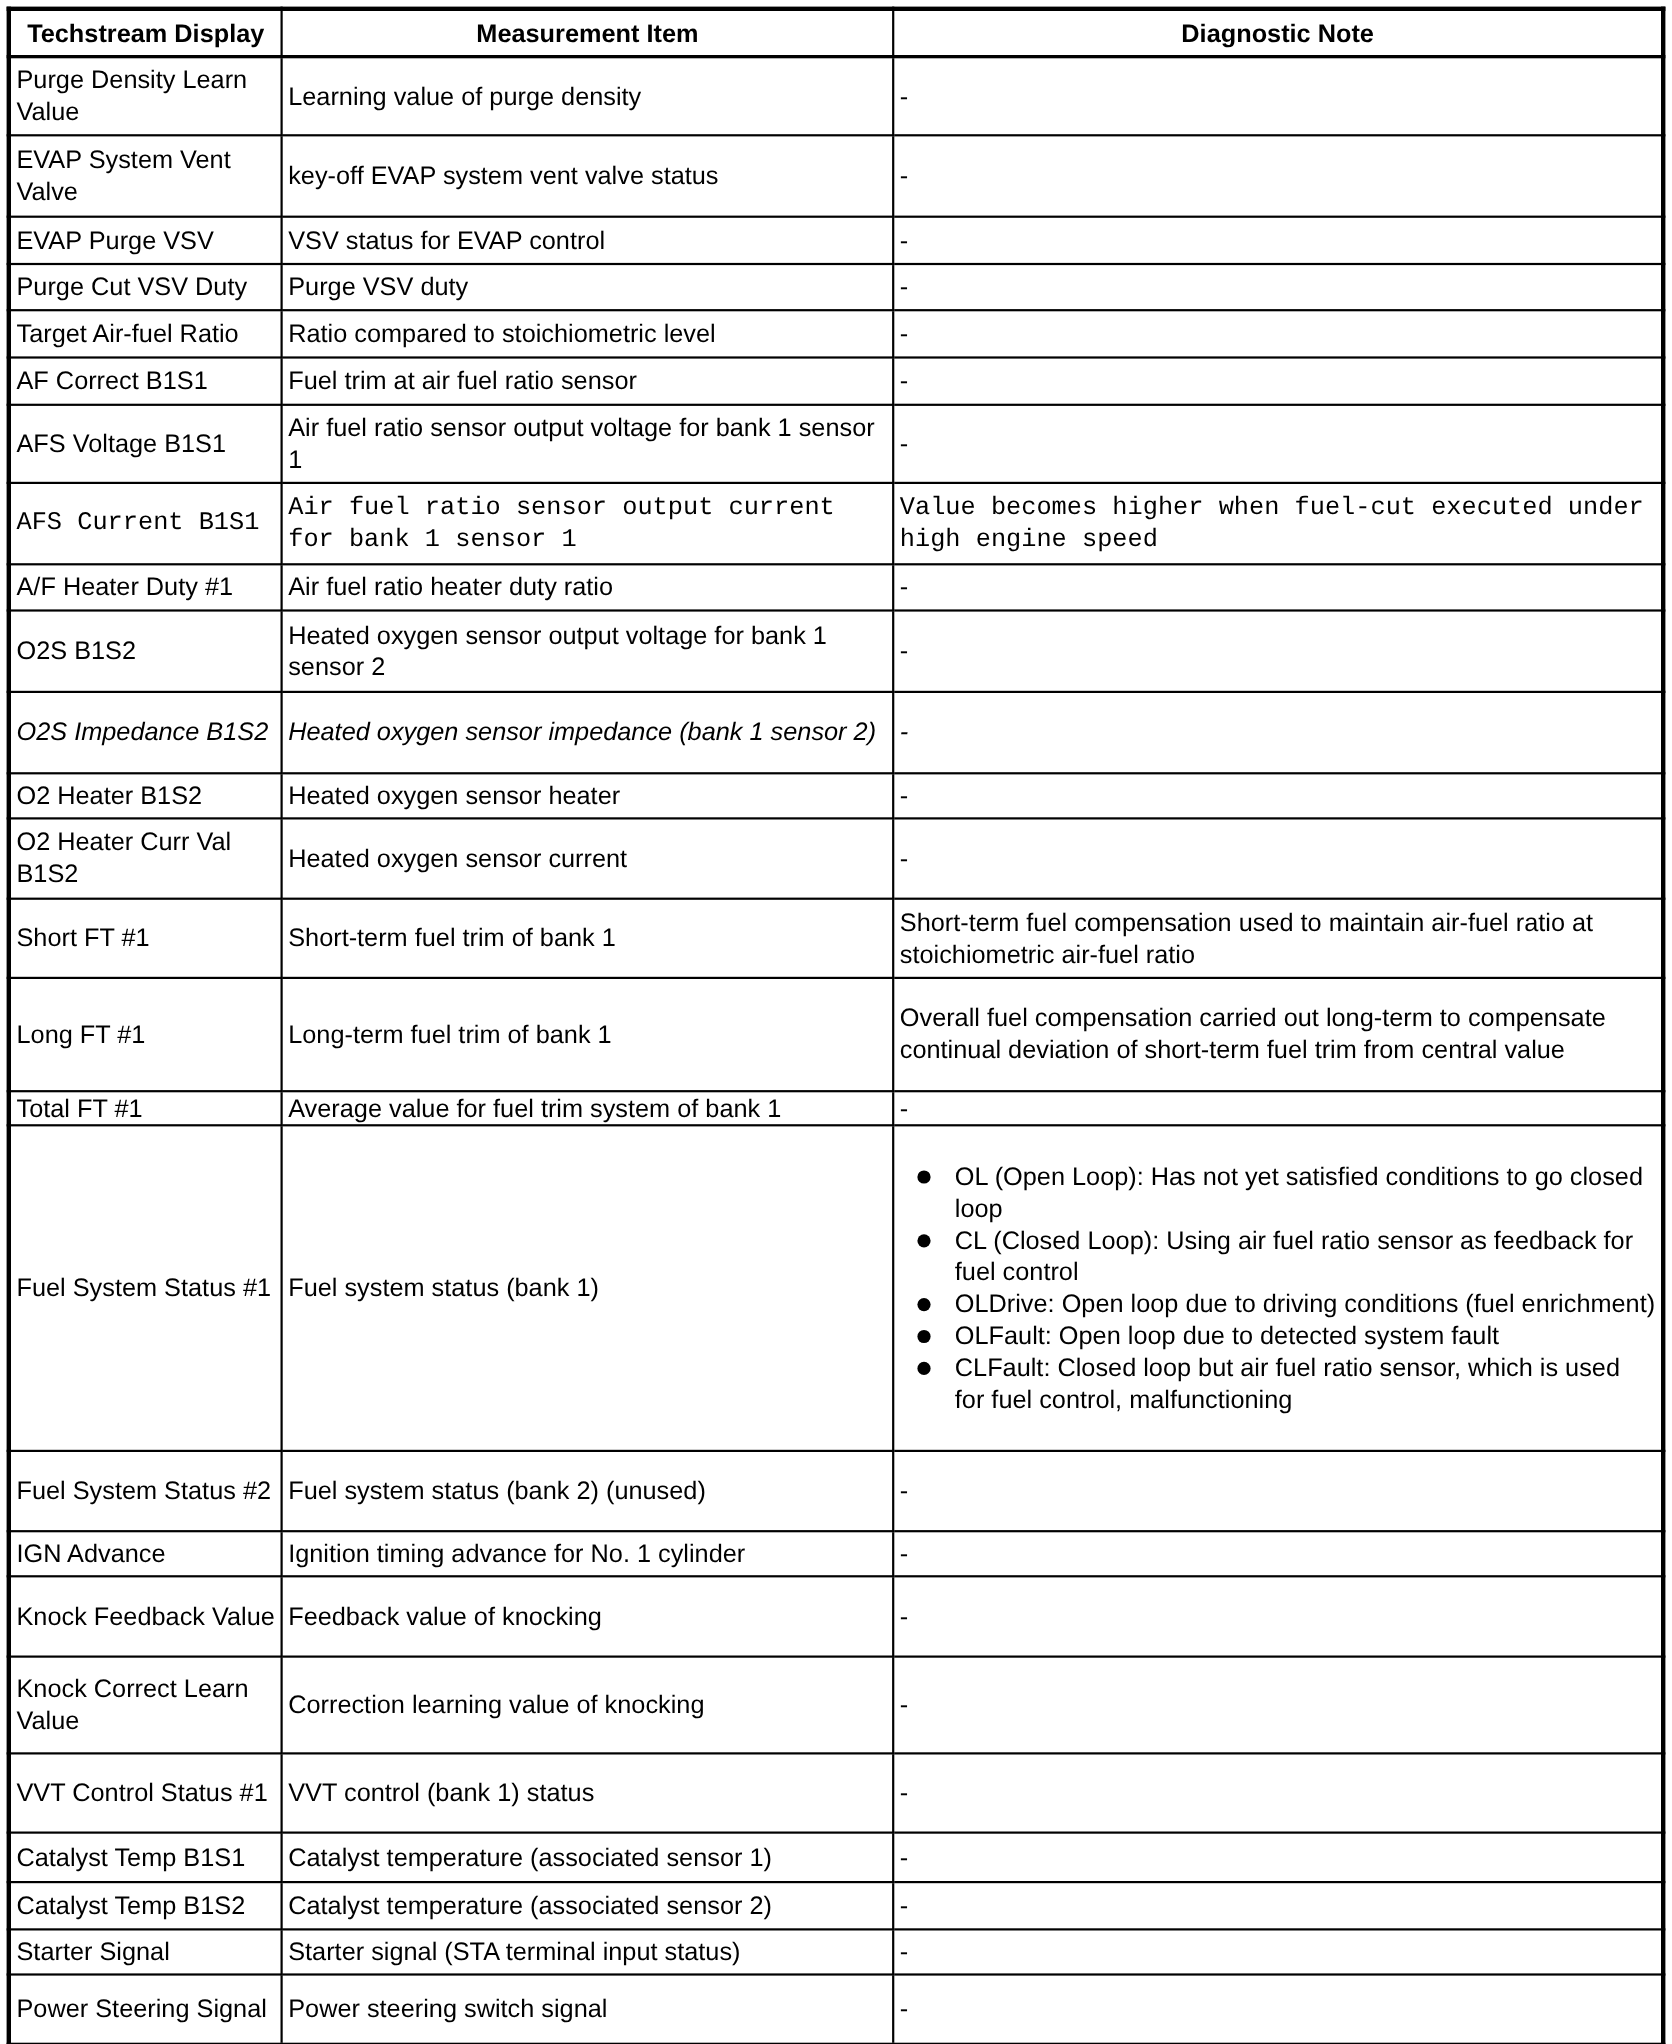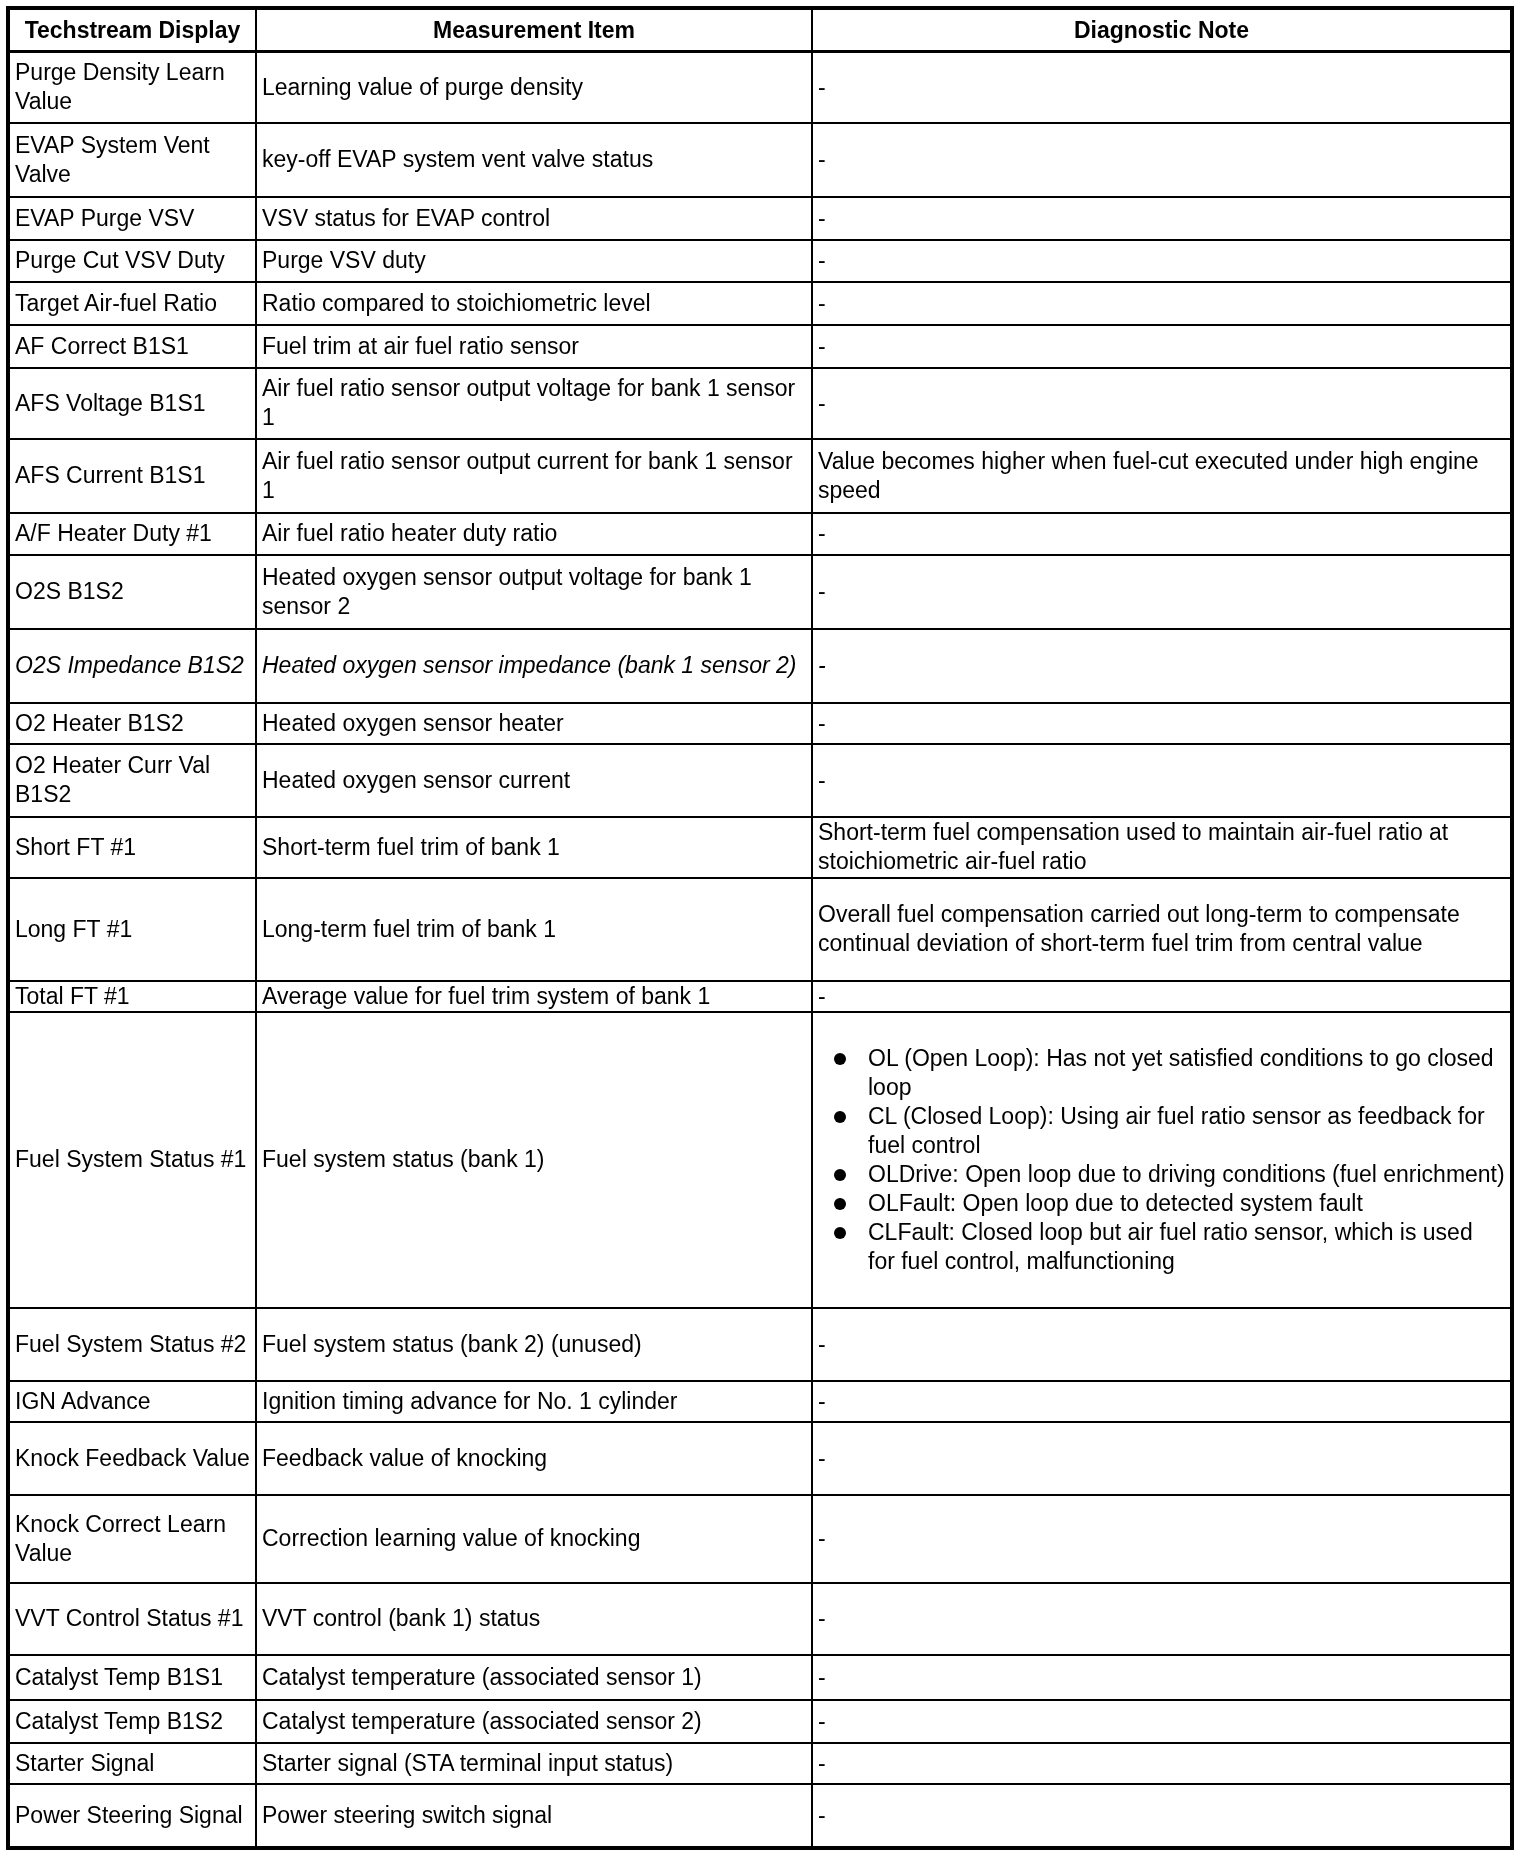--- a/index.html
+++ b/index.html
@@ -84,21 +84,21 @@
       <tr style="height: 43px;">
         <td>AF Correct B1S1</td>
         <td>Fuel trim at air fuel ratio sensor</td>
         <td class="note-dash">-</td>
       </tr>
       <tr style="height: 71px;">
         <td>AFS Voltage B1S1</td>
         <td>Air fuel ratio sensor output voltage for bank 1 sensor 1</td>
         <td class="note-dash">-</td>
       </tr>
-      <tr style="height: 74px;">
+      <tr style="height: 74px; font-family: Liberation Mono, monospace;">
         <td>AFS Current B1S1</td>
         <td>Air fuel ratio sensor output current for bank 1 sensor 1</td>
         <td class="note-text">Value becomes higher when fuel-cut executed under high engine speed</td>
       </tr>
       <tr style="height: 42px;">
         <td>A/F Heater Duty #1</td>
         <td>Air fuel ratio heater duty ratio</td>
         <td class="note-dash">-</td>
       </tr>
       <tr style="height: 74px;">
@@ -114,21 +114,21 @@
       <tr style="height: 41px;">
         <td>O2 Heater B1S2</td>
         <td>Heated oxygen sensor heater</td>
         <td class="note-dash">-</td>
       </tr>
       <tr style="height: 73px;">
         <td>O2 Heater Curr Val B1S2</td>
         <td>Heated oxygen sensor current</td>
         <td class="note-dash">-</td>
       </tr>
-      <tr style="height: 61px;">
+      <tr style="height: 72px;">
         <td>Short FT #1</td>
         <td>Short-term fuel trim of bank 1</td>
         <td class="note-text">Short-term fuel compensation used to maintain air-fuel ratio at stoichiometric air-fuel ratio</td>
       </tr>
       <tr style="height: 103px;">
         <td>Long FT #1</td>
         <td>Long-term fuel trim of bank 1</td>
         <td class="note-text">Overall fuel compensation carried out long-term to compensate continual deviation of short-term fuel trim from central value</td>
       </tr>
       <tr style="height: 27px;">

